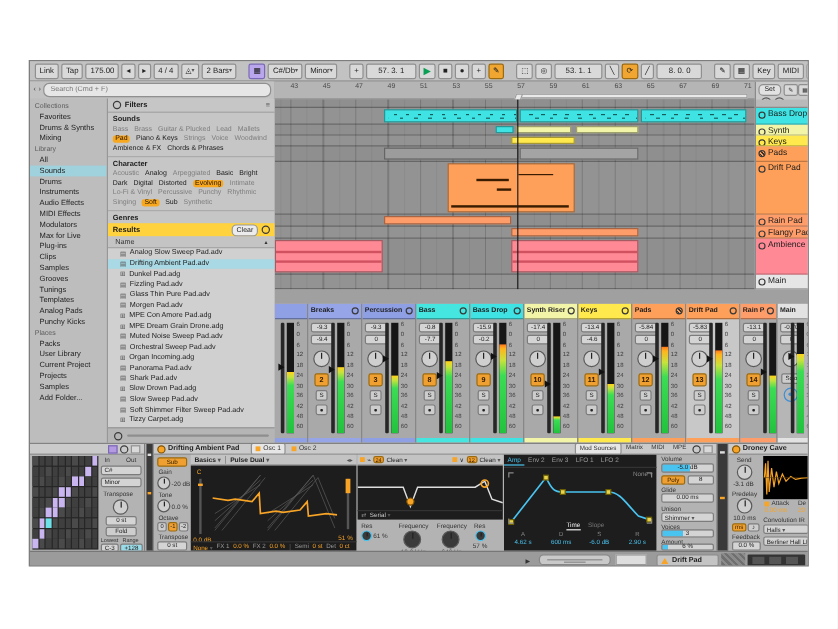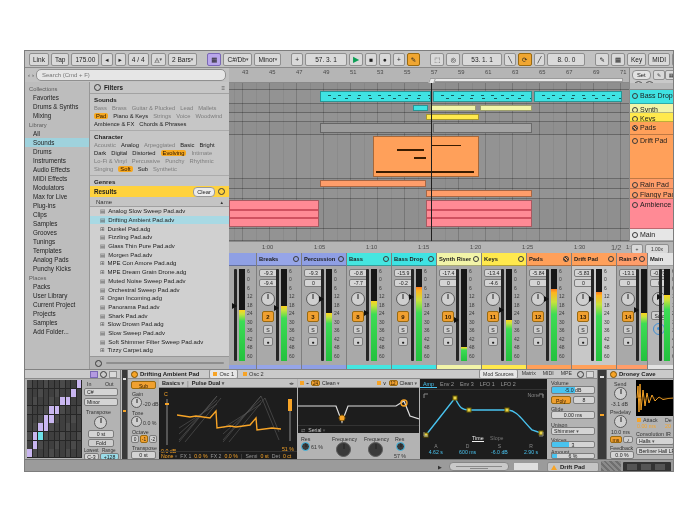--- a/index.html
+++ b/index.html
@@ -388,35 +388,20 @@
               <div style="position: absolute; left: 0px; right: 0px; top: 62%; height: 2px; background: rgba(150, 10, 30, 0.45);"></div>
             </div>
             <div class="clip" style="left: 197px; width: 106px; background: rgb(255, 138, 149);">
               <div style="position: absolute; left: 0px; right: 0px; top: 30%; height: 2px; background: rgba(150, 10, 30, 0.45);"></div>
               <div style="position: absolute; left: 0px; right: 0px; top: 62%; height: 2px; background: rgba(150, 10, 30, 0.45);"></div>
             </div>
           </div>
           <div class="lane" style="top: 146px; height: 12px; background: rgba(255, 255, 255, 0.04);"></div>
           <div class="playhead" style="left: 202px;"></div>
         </div>
-      <div class="abs timebar" id="timebar">
-          <div class="tlabel" style="left: 33px;">1:00</div>
-          <div class="tlabel" style="left: 85px;">1:05</div>
-          <div class="tlabel" style="left: 137px;">1:10</div>
-          <div class="tlabel" style="left: 189px;">1:15</div>
-          <div class="tlabel" style="left: 241px;">1:20</div>
-          <div class="tlabel" style="left: 293px;">1:25</div>
-          <div class="tlabel" style="left: 345px;">1:30</div>
-          <div class="tlabel" style="left: 397px;">1:35</div>
-          <div style="position: absolute; left: 382px; top: 1px; font-size: 7.5px; color: rgb(85, 85, 85);">1/2</div>
-          <div style="position: absolute; left: 402px; top: 2px; display: flex; gap: 2px;">
-            <div class="iconbox">+</div>
-            <div class="iconbox" style="width: 22px;">1.00x</div>
-          </div>
-        </div>
       <div class="abs hcol" id="hcol">
           <div class="setbtn" style="position: absolute; left: 2px; top: 2px;">Set</div>
           <div class="iconbox" style="position: absolute; left: 23px; top: 2px;">✎</div>
           <div class="iconbox" style="position: absolute; left: 35px; top: 2px;">▦</div>
           <div style="position: absolute; left: 4px; top: 13px; width: 7px; height: 7px; border: 1px solid rgb(85, 85, 85); border-radius: 50%; font-size: 5px; text-align: center; line-height: 7px;">+</div>
           <div style="position: absolute; left: 15px; top: 13px; width: 7px; height: 7px; border: 1px solid rgb(85, 85, 85); border-radius: 50%; font-size: 5px; text-align: center; line-height: 7px;">−</div>
           <div class="thead" style="top: 15px; height: 7px; background: rgb(185, 185, 185);"></div>
           <div class="thead" style="top: 22px; height: 14px; background: rgb(63, 227, 227);">
             <div class="ring" style="width: 4px; height: 4px; margin-top: 1px;"></div>
             <div class="nm">Bass Drop</div>

